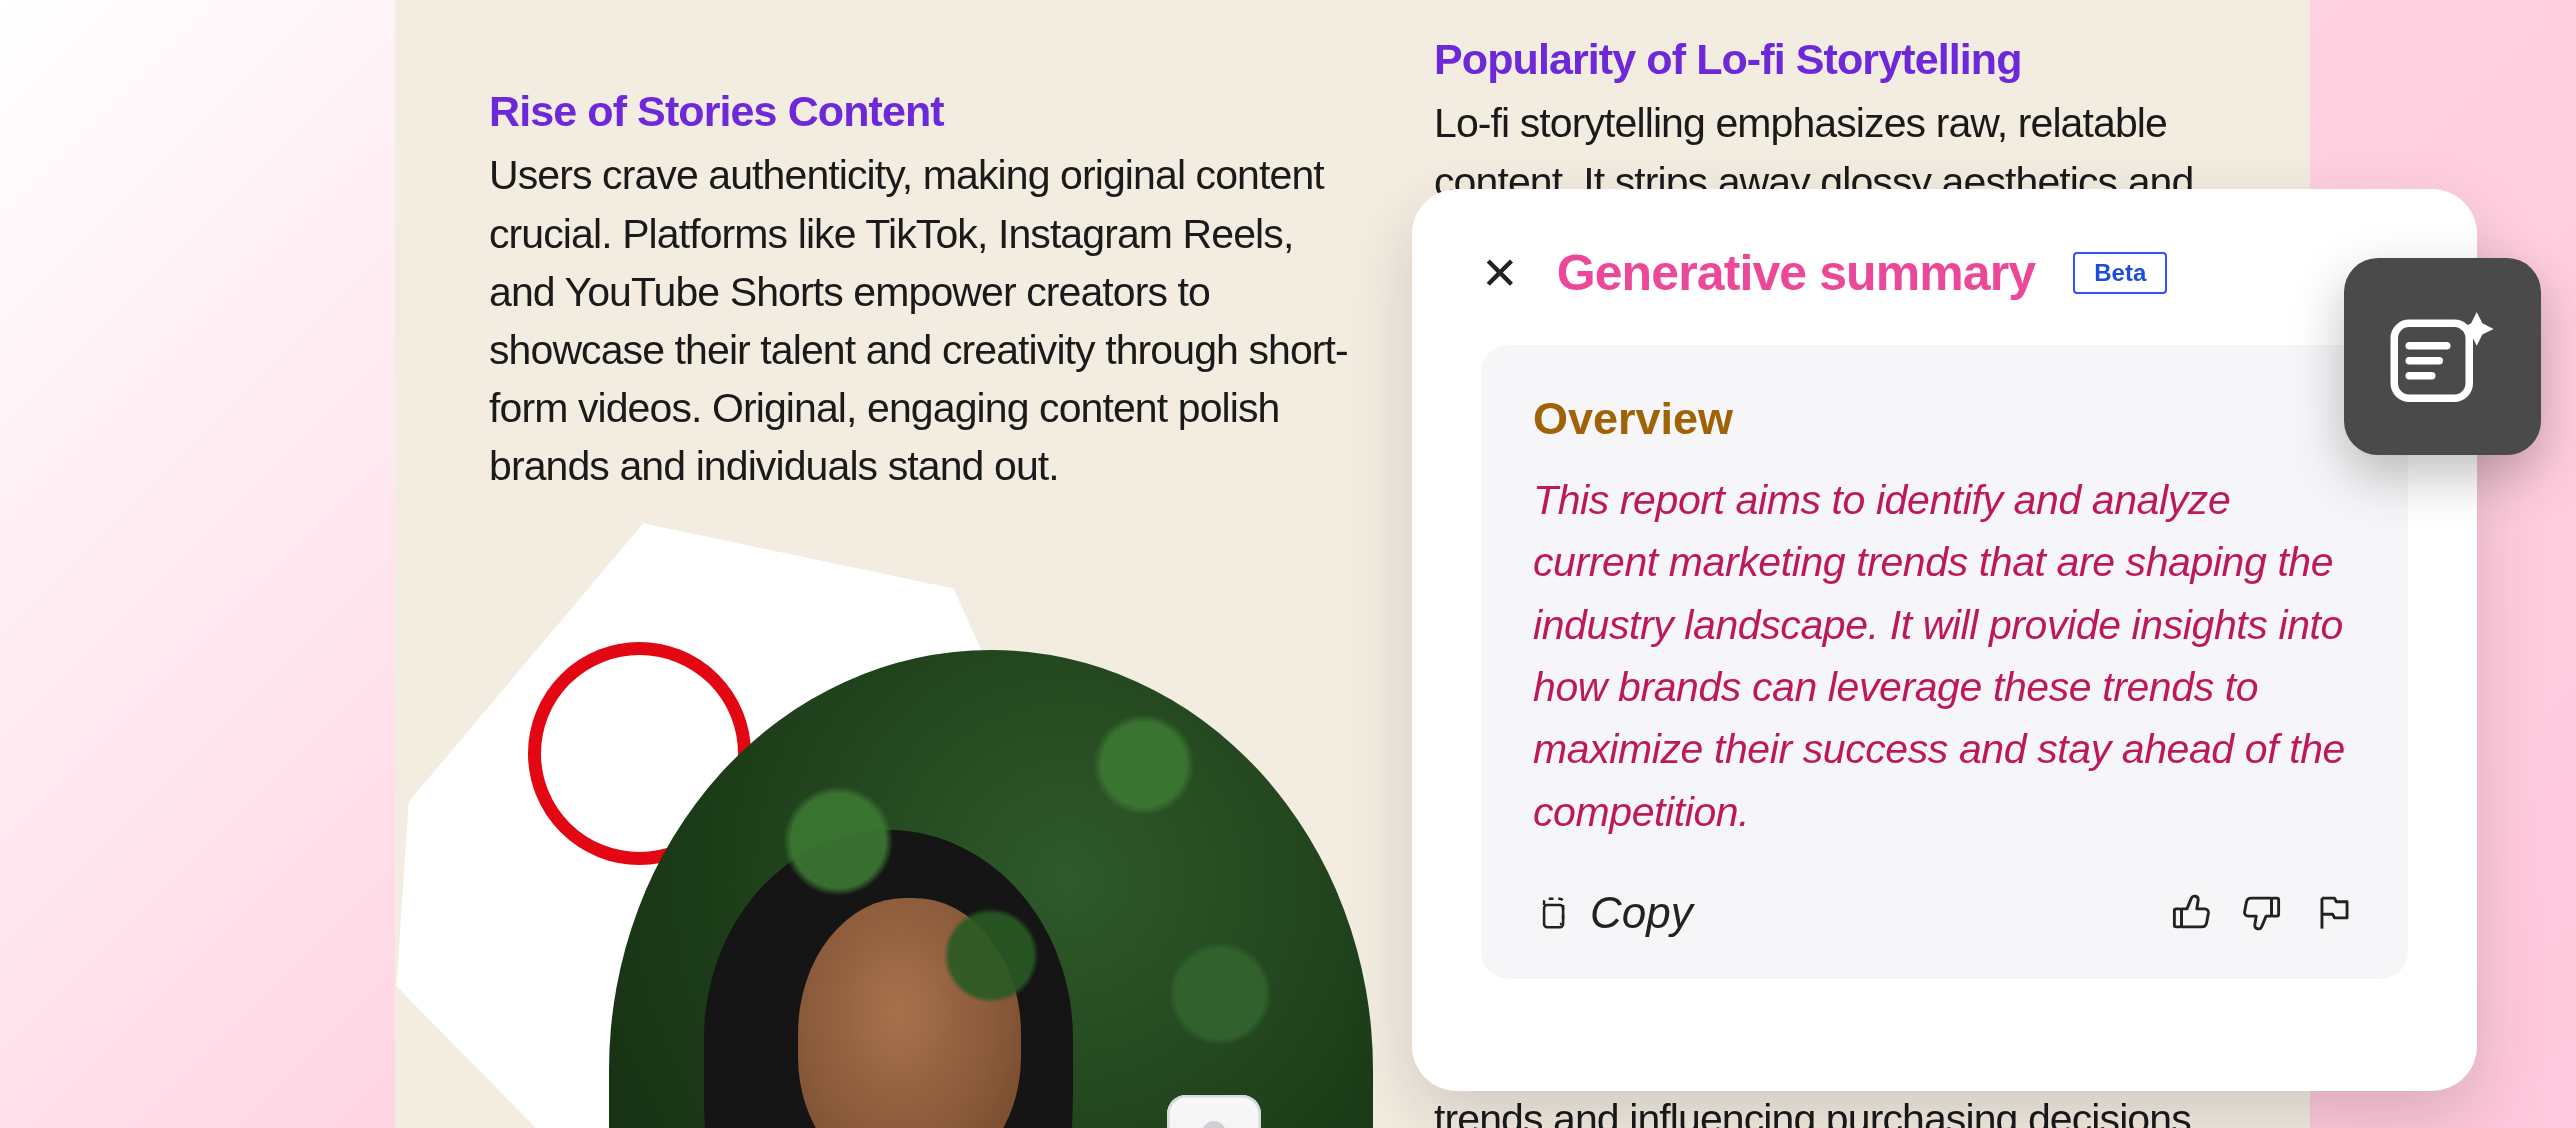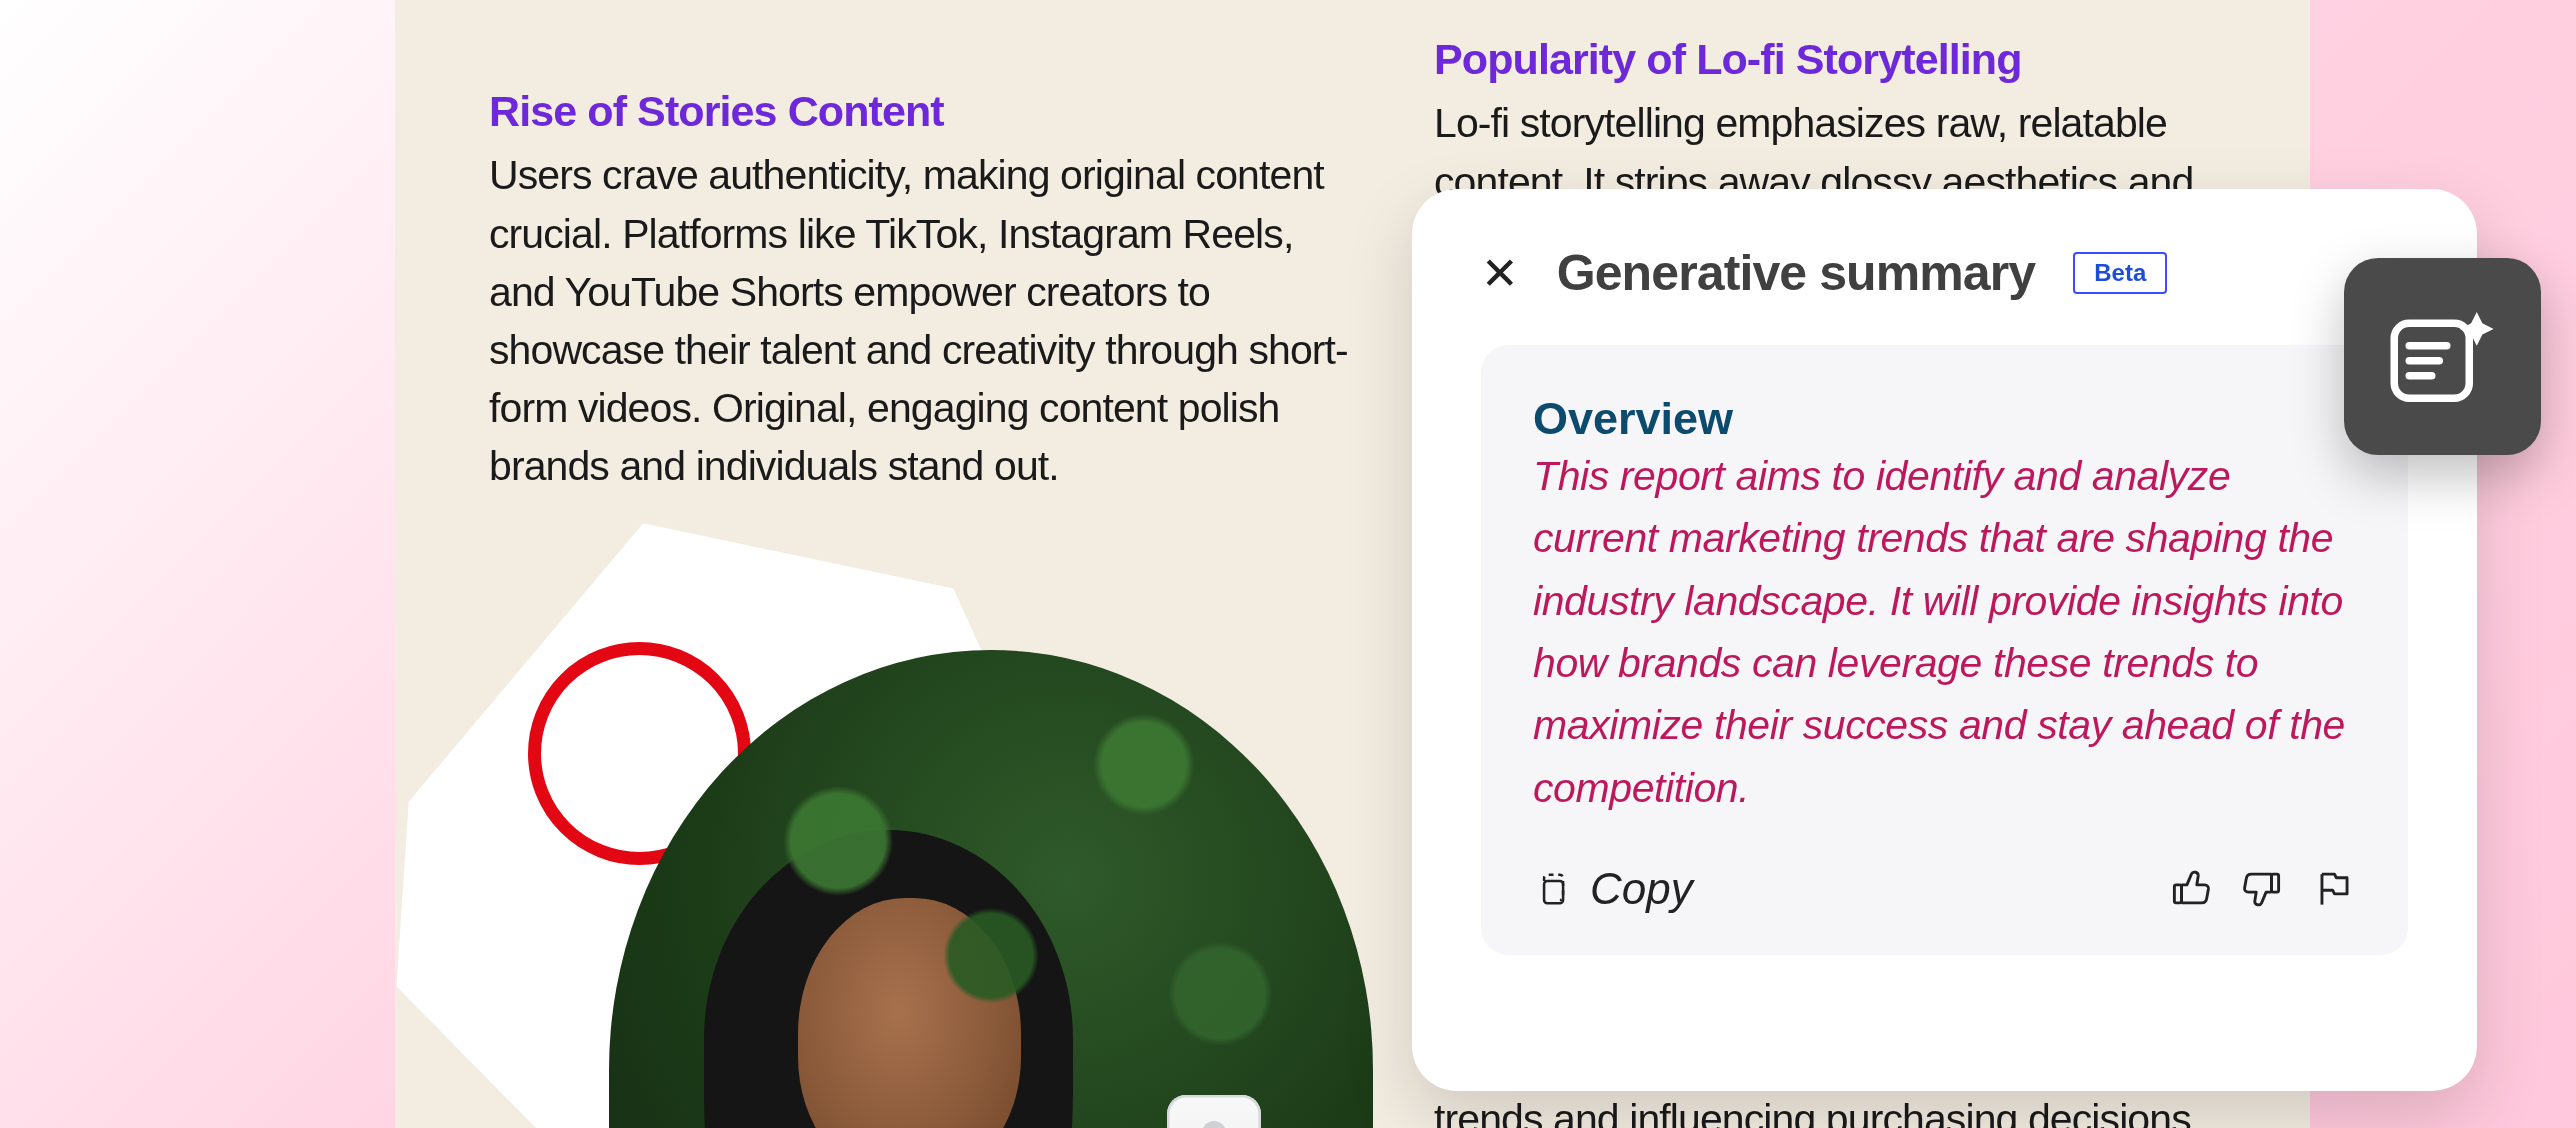--- a/index.html
+++ b/index.html
@@ -148,41 +148,42 @@
     font-size: 45px;
     font-weight: 300;
     color: #222;
     cursor: pointer;
     line-height: 1;
     user-select: none;
   }
   .summary-title {
     font-size: 50px;
     font-weight: 800;
-    color: #404040;
+    color: #ec4899;
     letter-spacing: -0.9px;
   }
   .beta-badge {
     font-size: 24px;
     font-weight: 600;
     color: #1d4ed8;
     border: 2.6px solid #3a4cff;
     border-radius: 4px;
     padding: 5.2px 19px;
   }
 
   .summary-card {
     background: #f6f5f7;
     border-radius: 27.5px;
     padding: 48px 52px 41px 52px;
   }
   .overview-heading {
     font-size: 45px;
     font-weight: 800;
-    color: #0c4a6e;
+    color: #a16207;
+    margin-bottom: 24px;
   }
   .overview-body {
     font-size: 41px;
     line-height: 1.52;
     color: #be185d;
     letter-spacing: -0.4px;
     font-style: italic;
   }
   .card-actions {
     display: flex;

